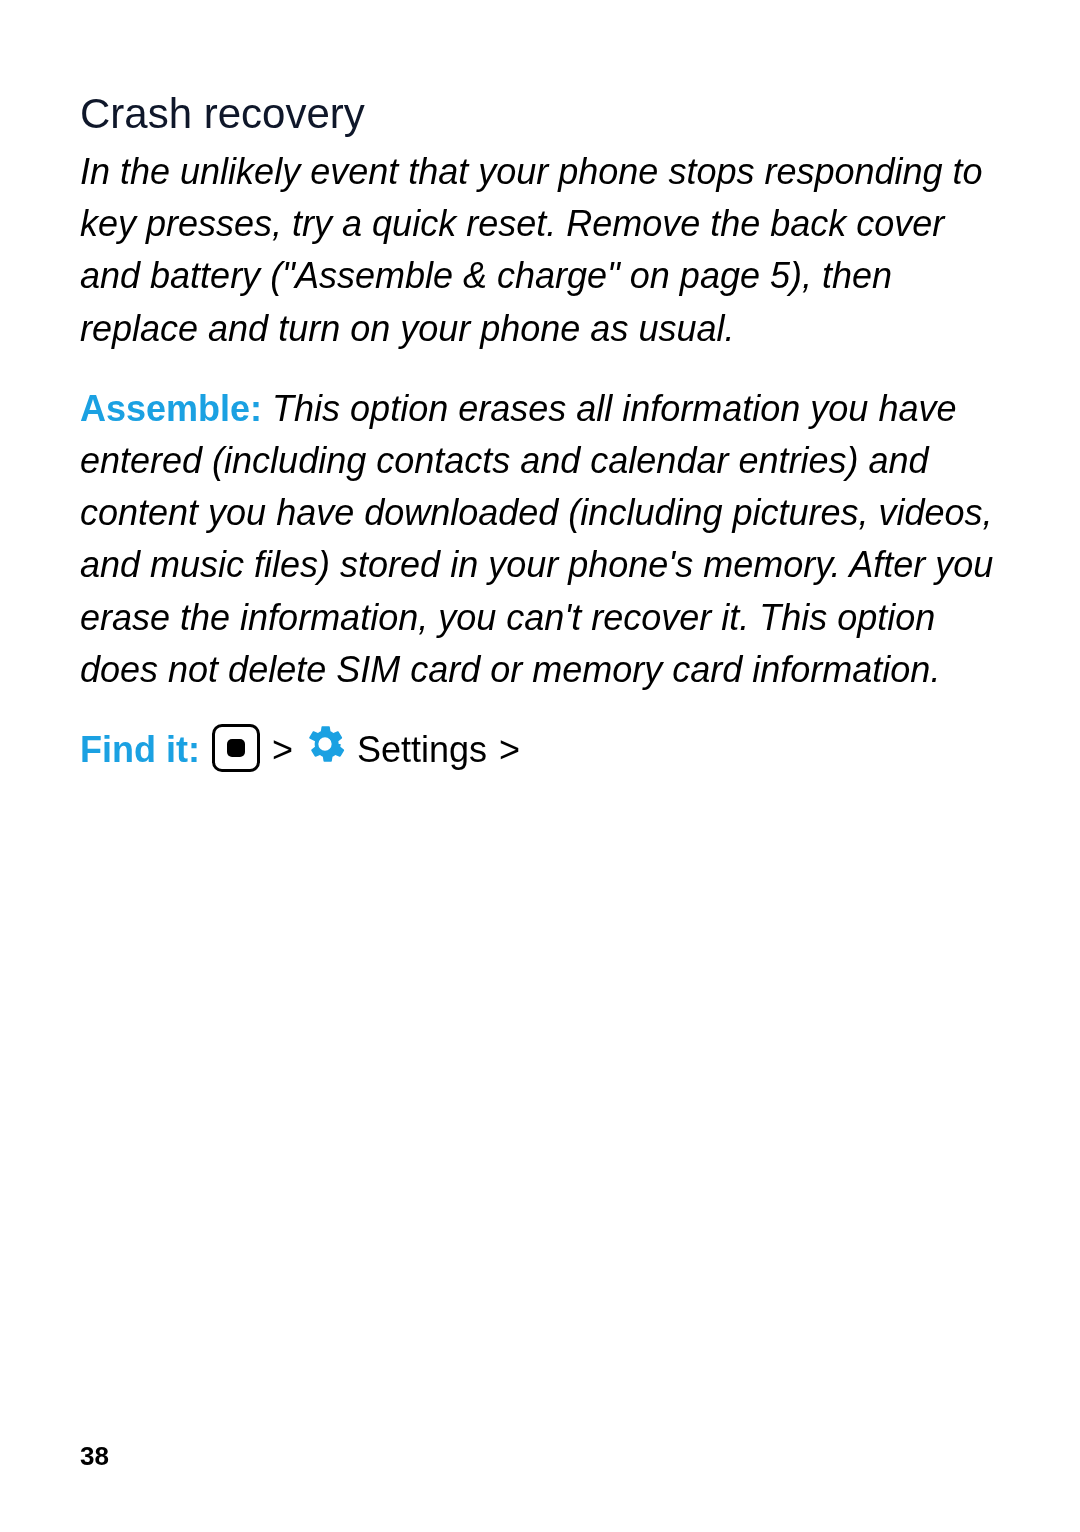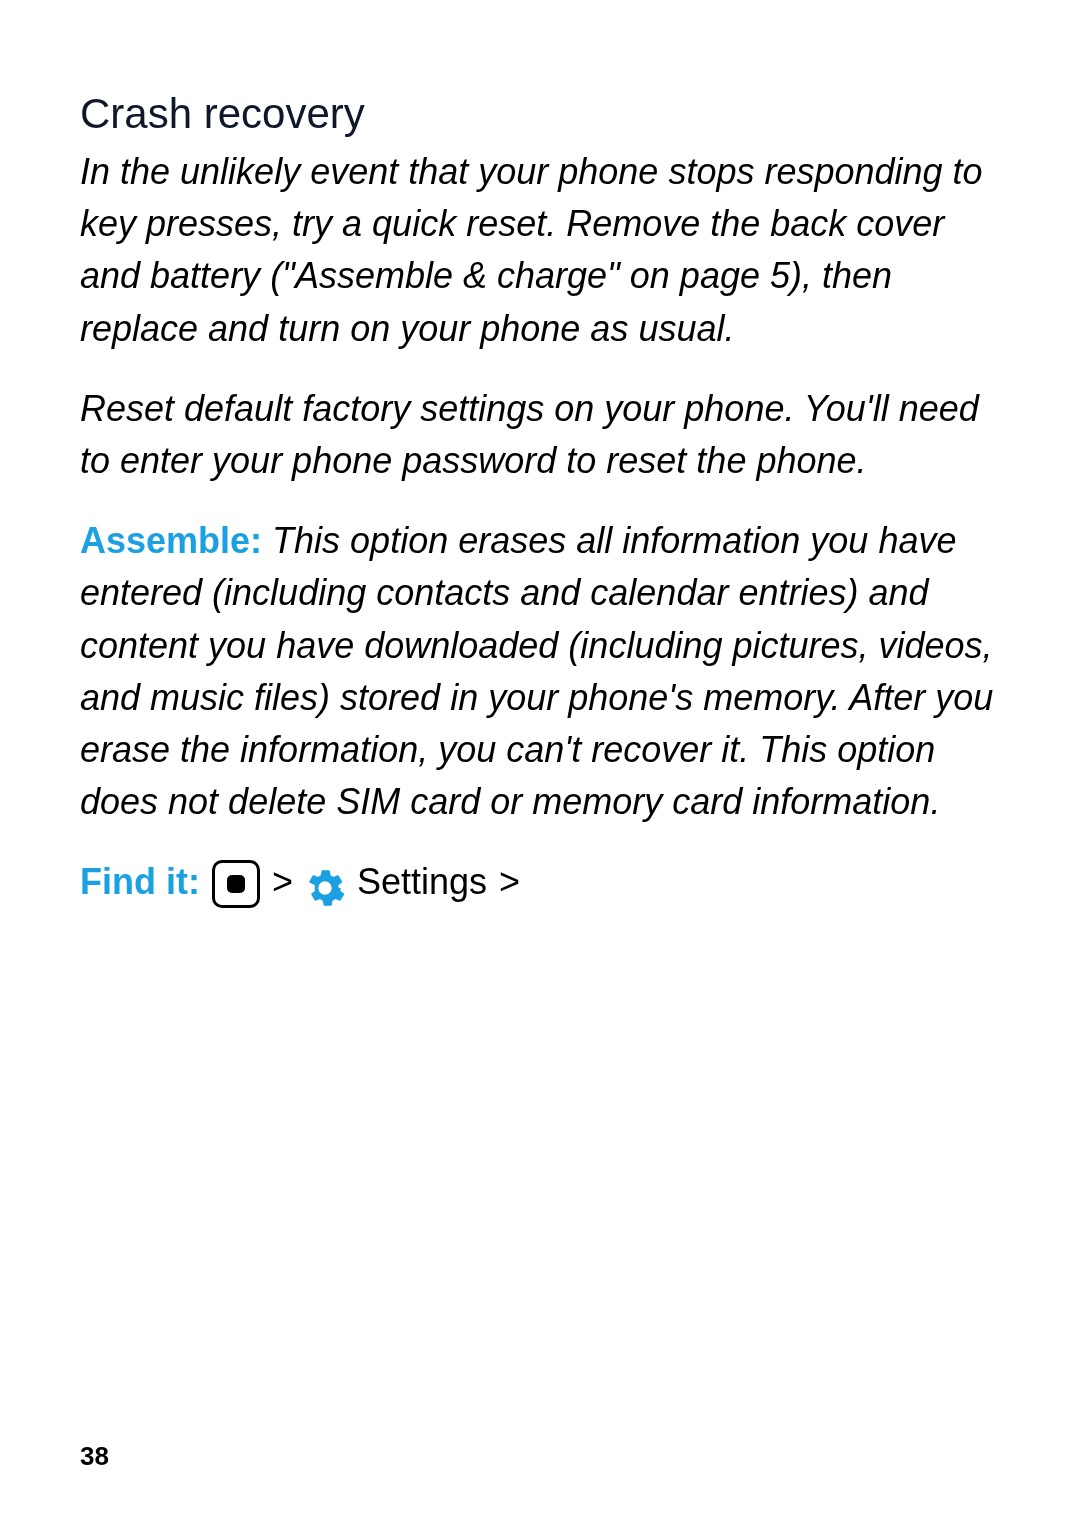--- a/index.html
+++ b/index.html
@@ -47,21 +47,21 @@
   }
   .caution-label {
     font-weight: 700;
     font-style: normal;
     color: #1ba1e2;
   }
   .findit-row {
     font-size: 36px;
     line-height: 1.45;
     display: flex;
-    align-items: flex-end;
+    align-items: flex-start;
     flex-wrap: wrap;
     gap: 12px;
   }
   .findit-label {
     font-weight: 700;
     color: #1ba1e2;
   }
   .icon-home {
     display: inline-block;
     width: 42px;
@@ -106,21 +106,20 @@
 </style>
 </head>
 <body>
 
 <div class="page">
 
 
   <div class="section-heading">Crash recovery</div>
   <p class="body-text">In the unlikely event that your phone stops responding to key presses, try a quick reset. Remove the back cover and battery ("Assemble &amp; charge" on page 5), then replace and turn on your phone as usual.</p>
 
-  <p class="body-text">Reset default factory settings on your phone. You'll need to enter your phone password to reset the phone.</p>
 
   <p class="body-text">
     <span class="caution-label">Assemble:</span><span> This option erases all information you have entered (including contacts and calendar entries) and content you have downloaded (including pictures, videos, and music files) stored in your phone's memory. After you erase the information, you can't recover it. This option does not delete SIM card or memory card information.</span>
   </p>
 
   <div class="findit-row">
     <span class="findit-label">Find it:</span>
     <span class="icon-home"></span>
     <span class="chevron">&gt;</span>
     <span class="icon-gear">

